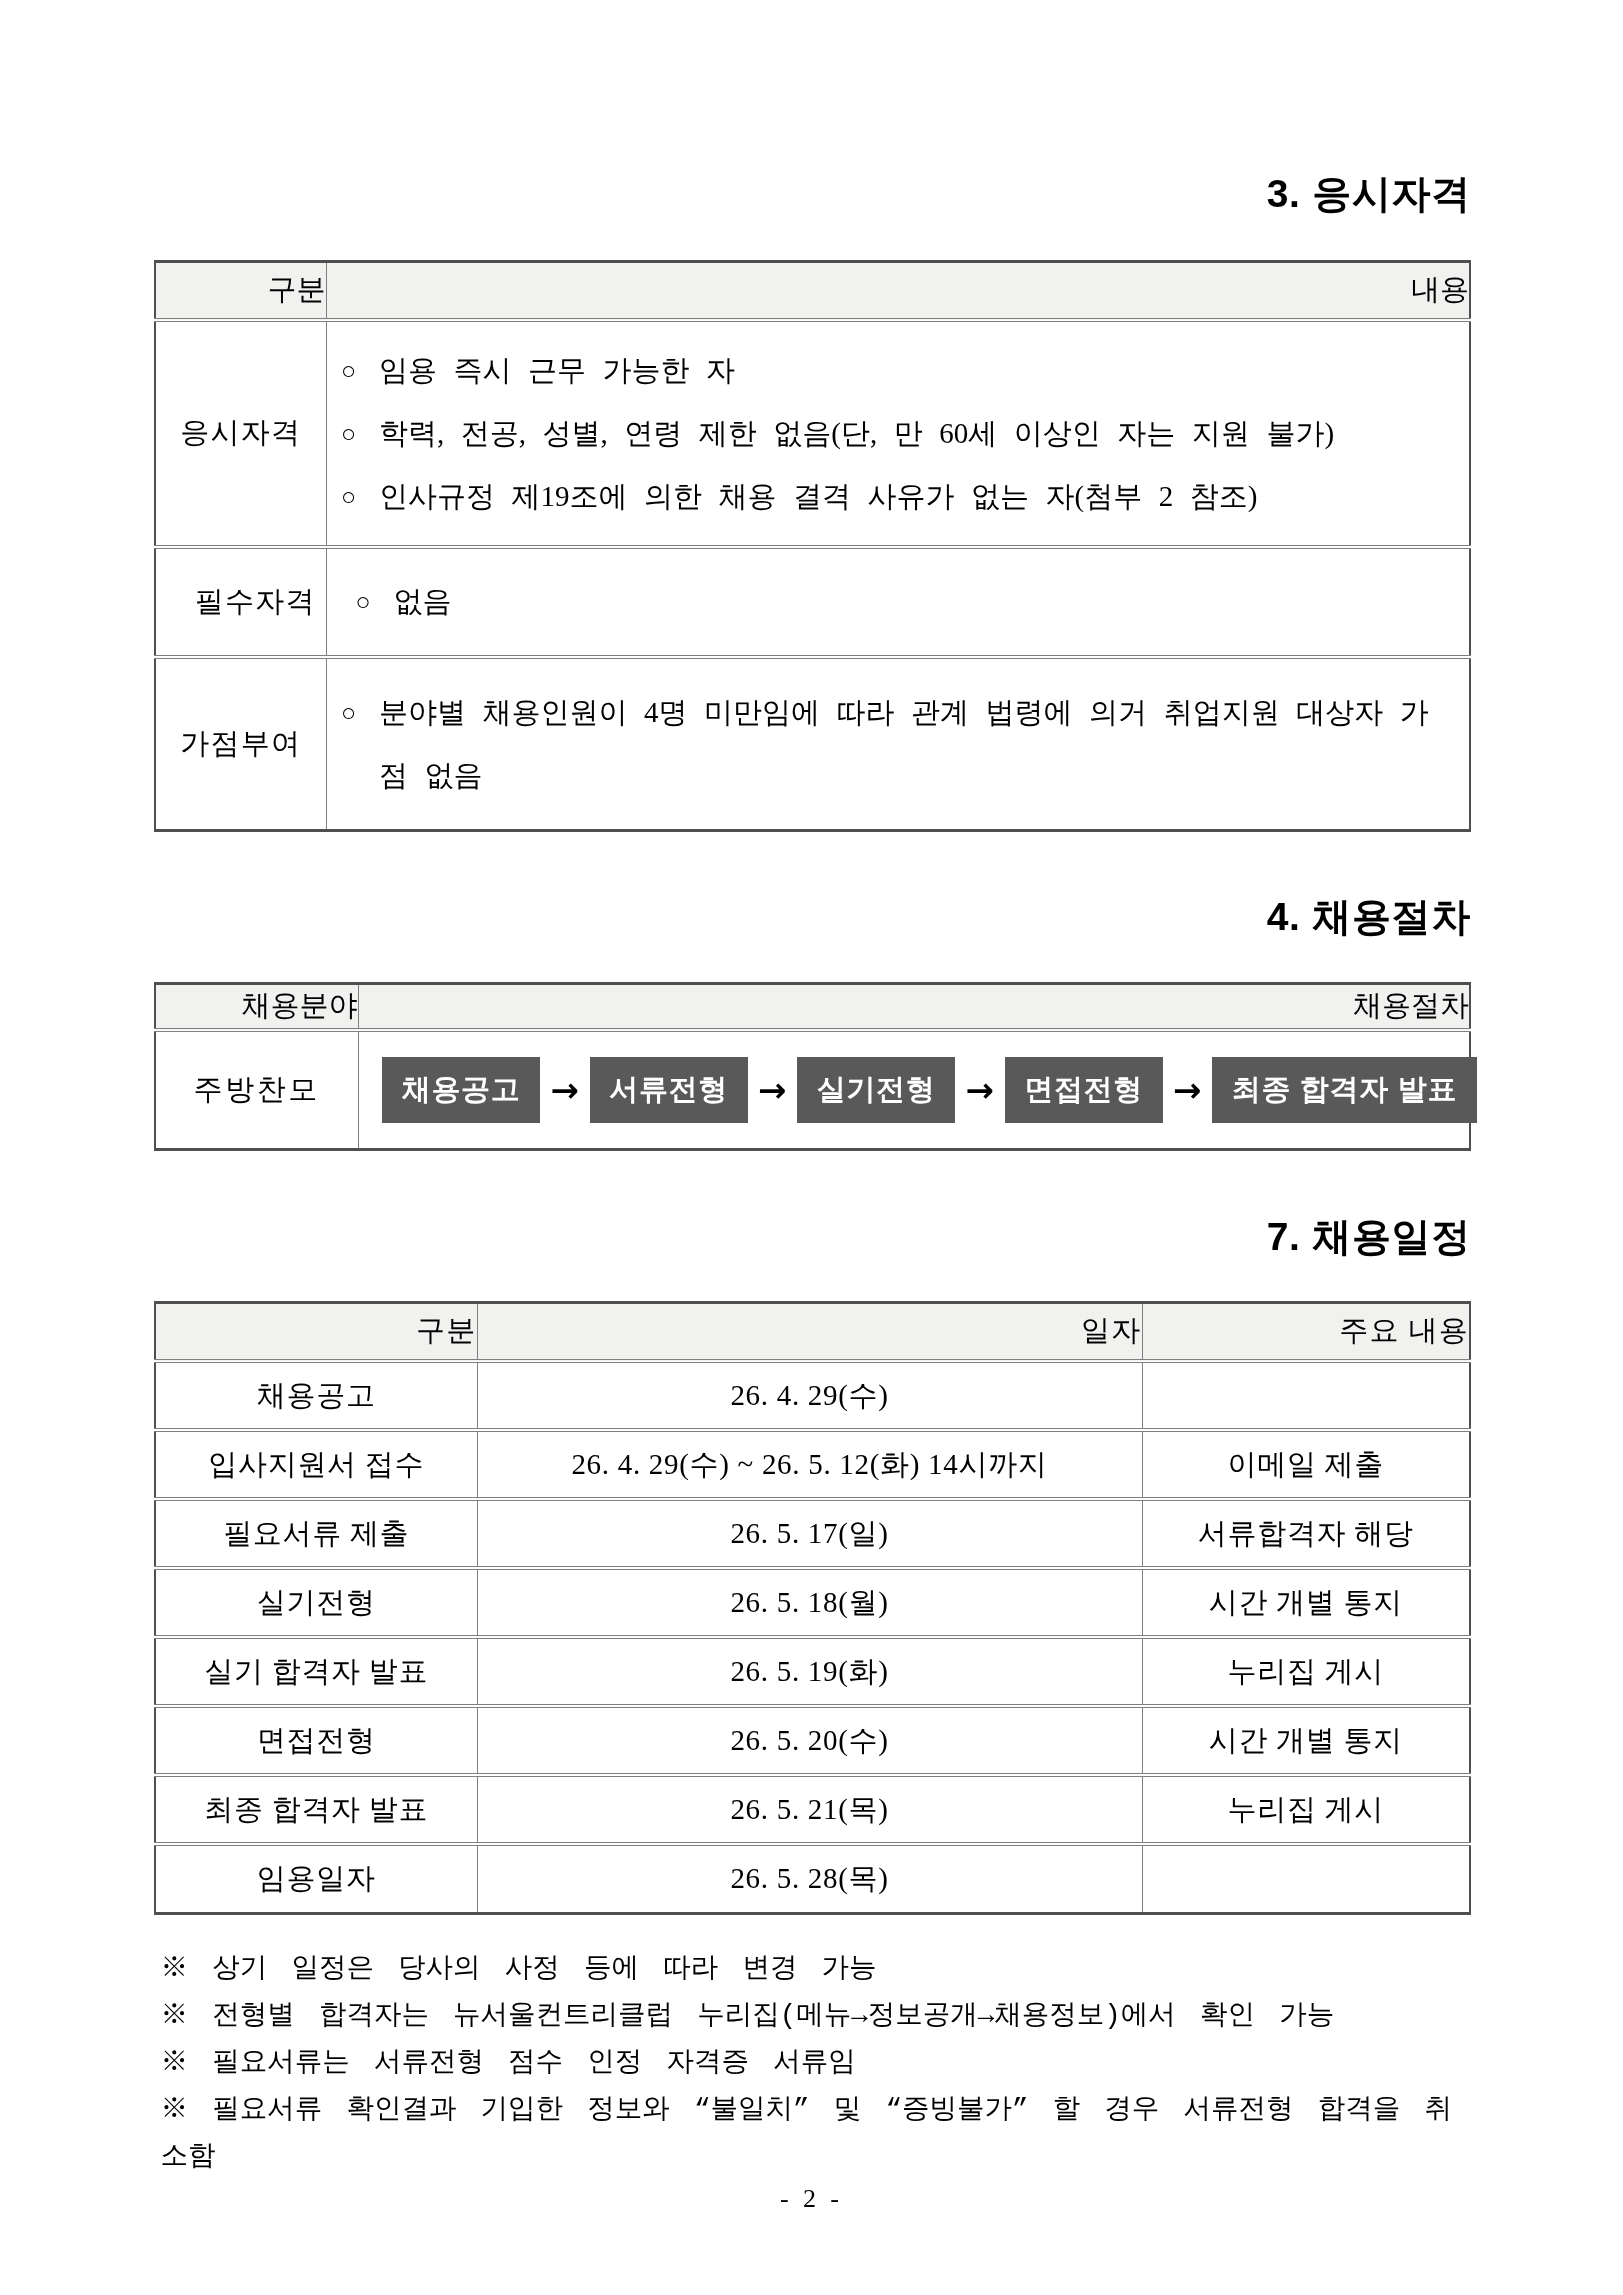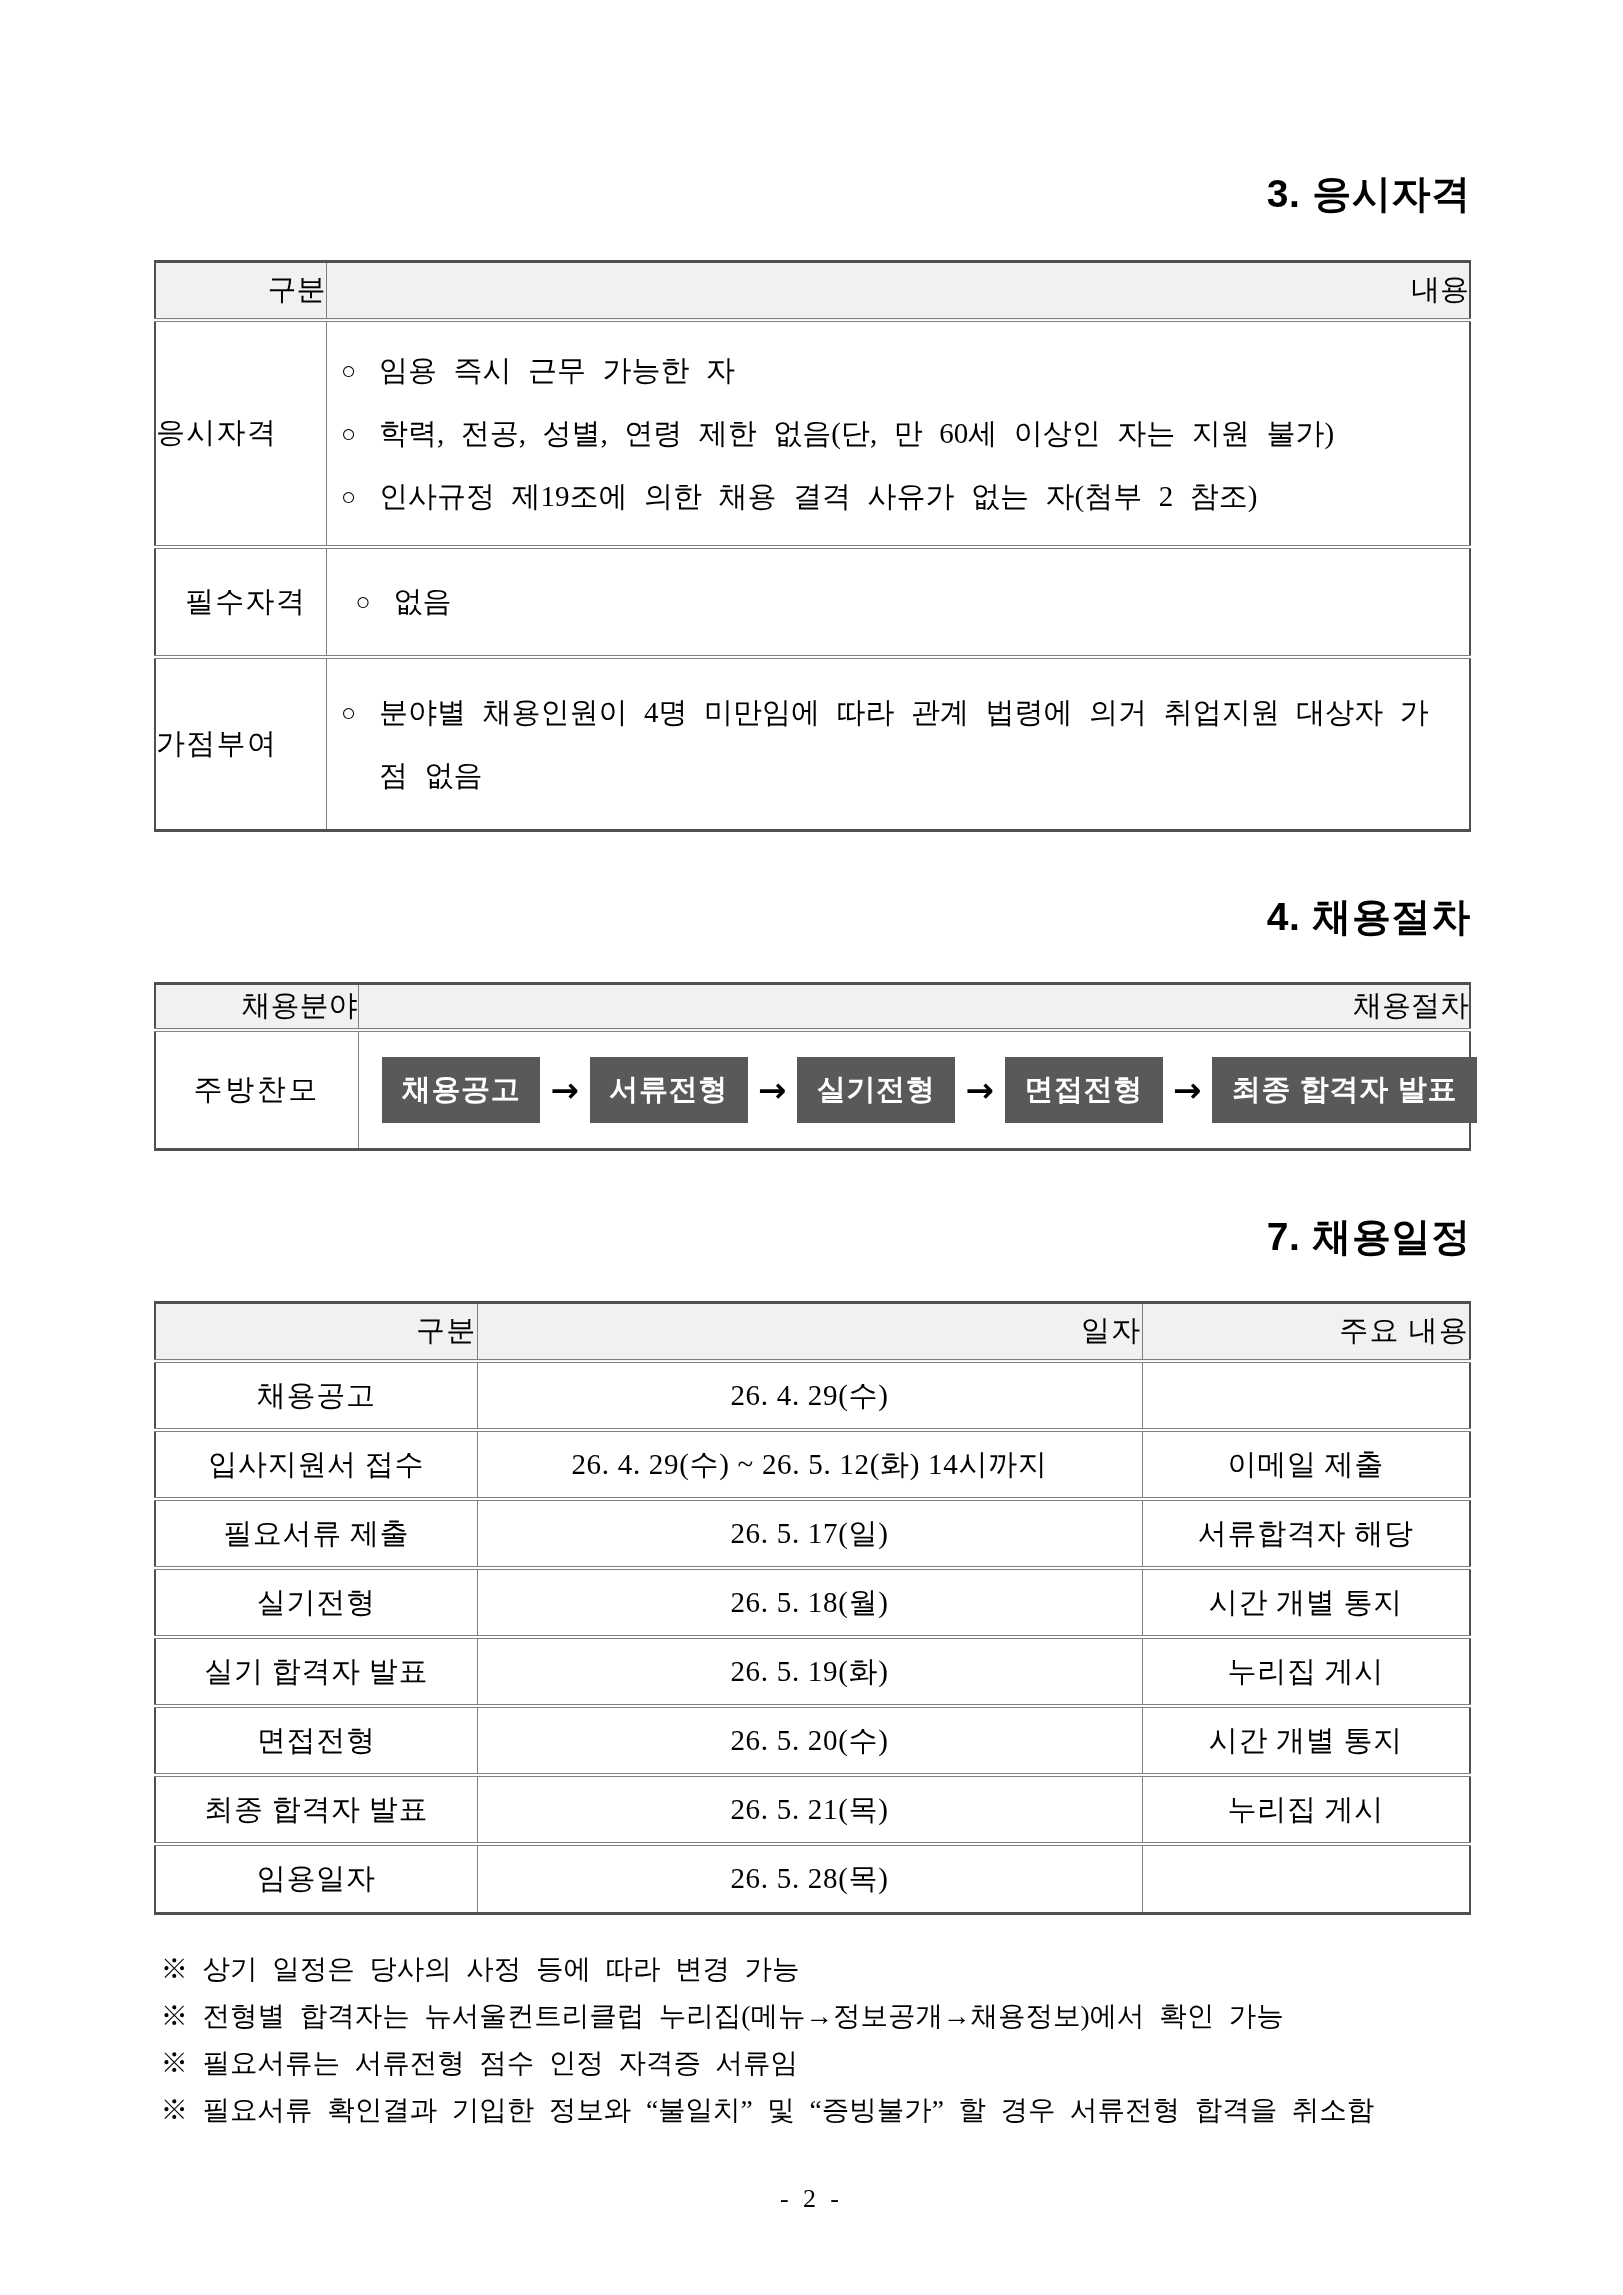--- a/index.html
+++ b/index.html
@@ -60,21 +60,21 @@
     border-bottom:4.6px double var(--line);
     text-align:right;
     vertical-align:middle;
   }
   tbody tr + tr td{
     border-top:4.6px double var(--line);
   }
   
   .t-elig thead th{height:58px;}
   .t-elig .label-cell{
-    vertical-align:middle;
+    text-align:center;vertical-align:middle;
     letter-spacing:1.3px;
     margin-top:29px;
   }
   .t-elig .content-cell{
     vertical-align:middle;
     padding:17px 11.8px 17px 14.4px;
   }
   .bullet-line{
     display:flex;
     align-items:flex-start;
@@ -121,21 +121,21 @@
   .t-sched thead th{height:59px;letter-spacing:1.3px;}
   .t-sched td{
     height:69px;
     text-align:center;
     vertical-align:middle;
     letter-spacing:0.7px;
   }
   
   .footnotes{
     margin-top:30px;
-    font-family:Liberation Serif, serif;
+    font-family:Liberation Mono, monospace;
     font-size:27.5px;
     line-height:47px;
     word-spacing:0.28em;
     padding-left:6.5px;
   }
   
   .page-number{
     position:absolute;
     left:0;right:0;
     top:2184px;

